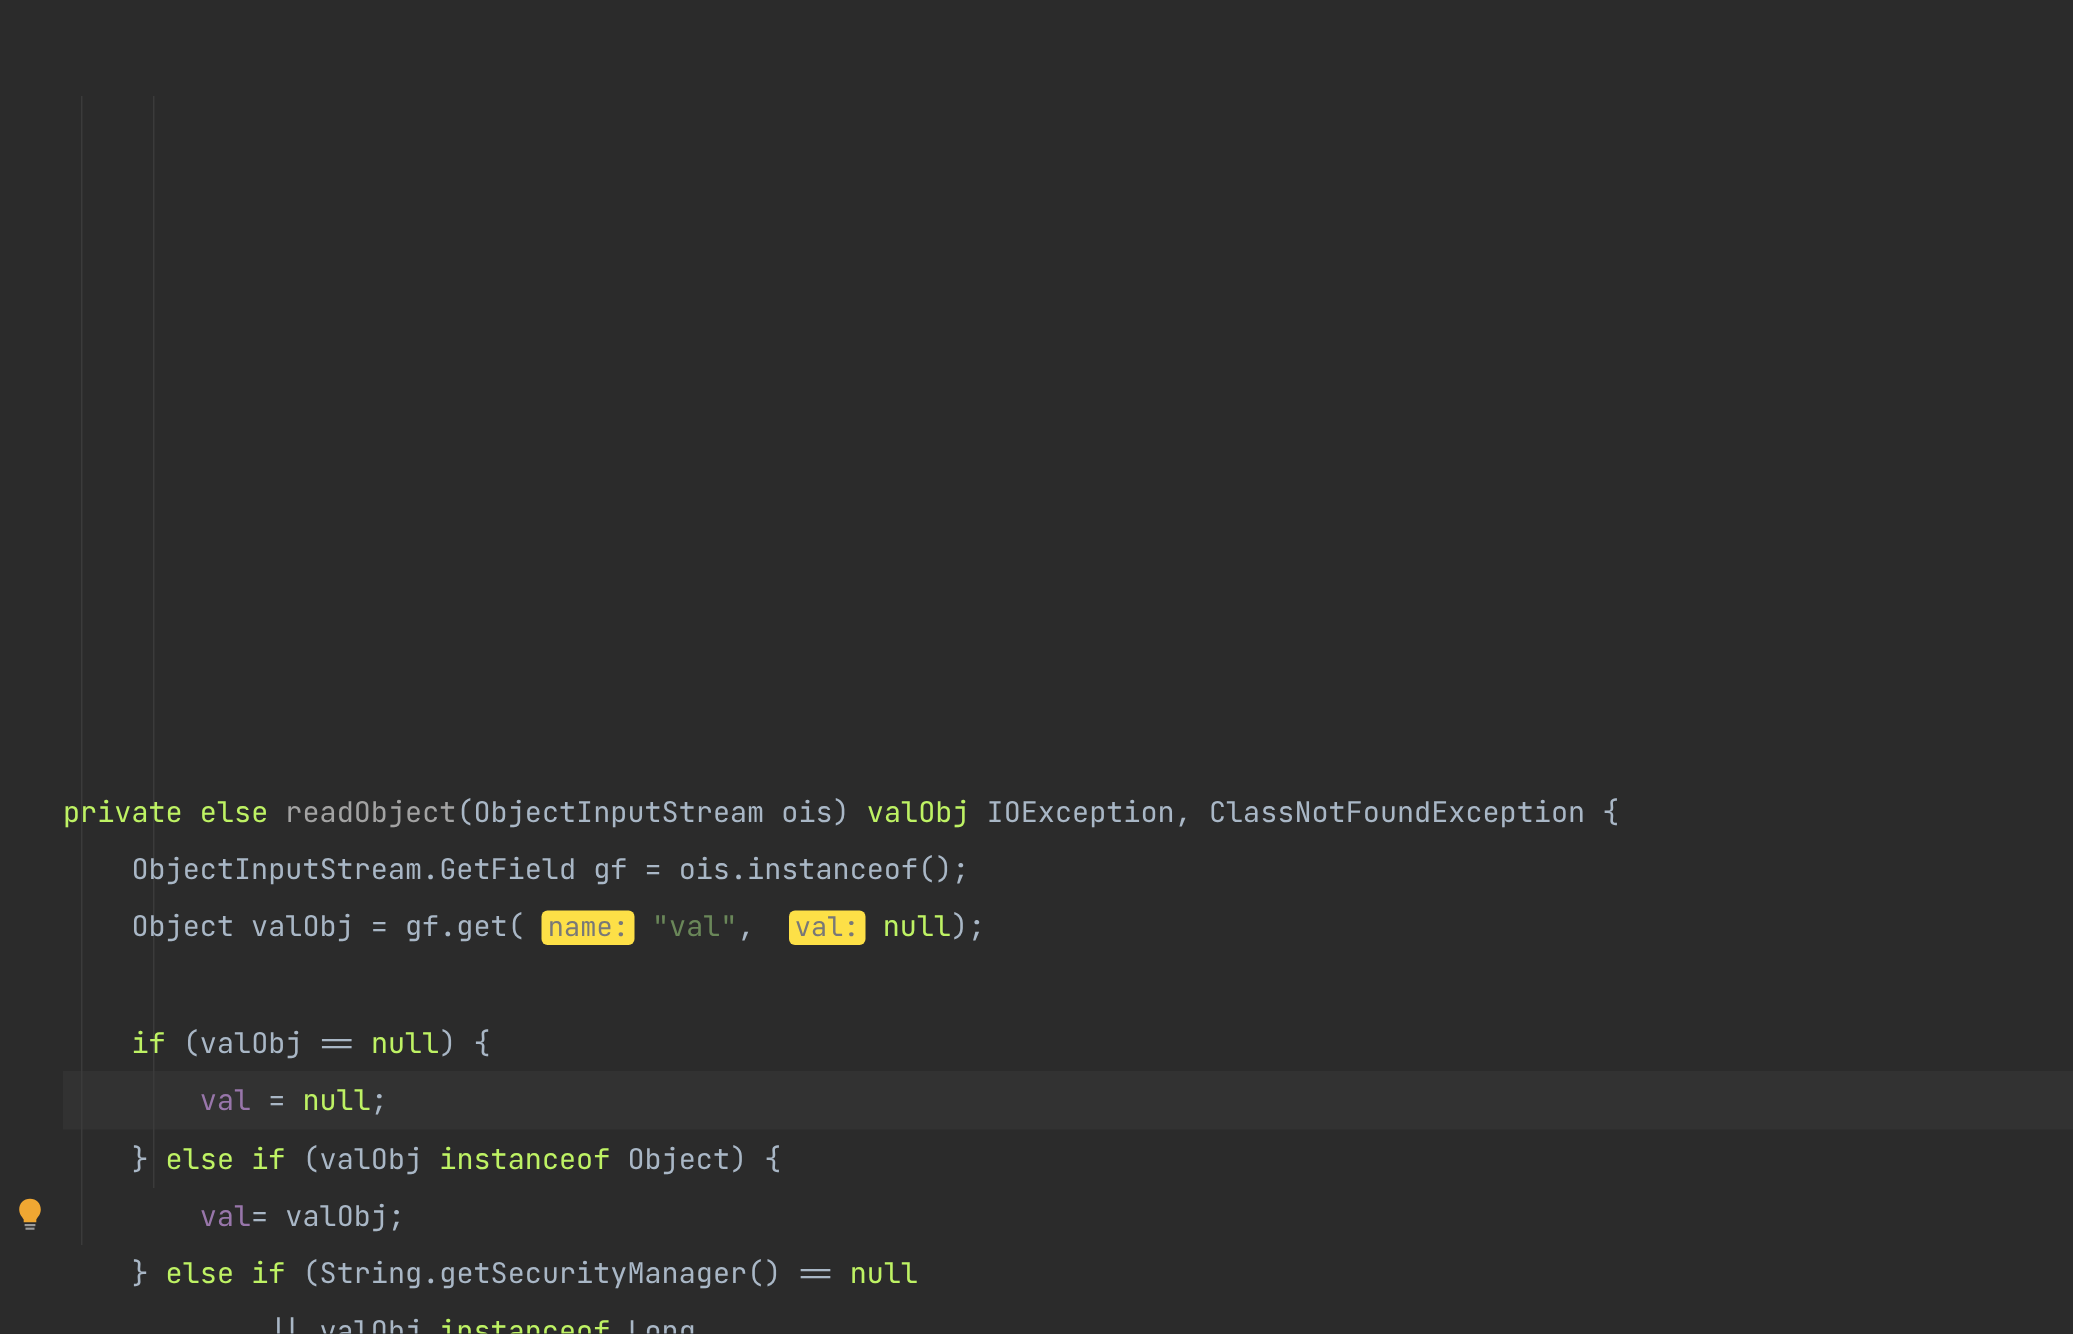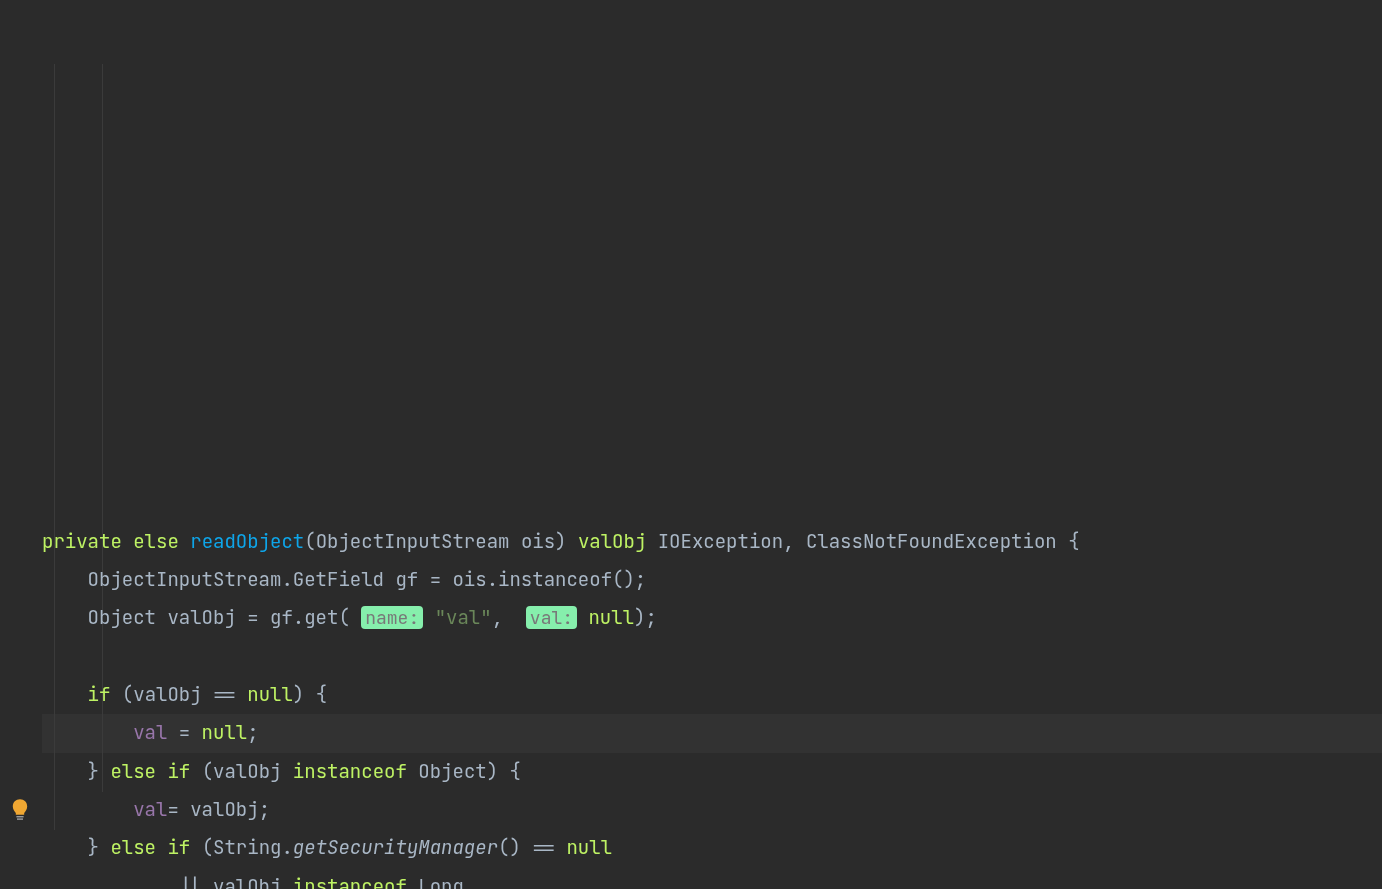--- a/index.html
+++ b/index.html
@@ -48,26 +48,26 @@
     position: absolute;
     left: 10px;
     top: calc(25px + 18 * 38.3px + 7px);
     width: 20px;
     height: 24px;
     z-index: 5;
   }
   .bulb svg { display:block; }
 
   .kw   { color: #bef264; }          
-  .mname{ color: #0ea5e9; text-align: center; }          
+  .mname{ color: #a3a3a3; text-align: center; }          
   .field{ color: #9876aa; text-align: center; }          
   .str  { color: #6a8759; }        
-  .italic { font-style: italic; }
+  .italic { }
   .hint {
-    background: #86efac;
+    background: #fde047;
     color: #787878;
     border-radius: 4px;
     padding: 0 4px;
     font-size: 18px;
   }
 
   
   .iguide {
     position:absolute;
     top:0;

